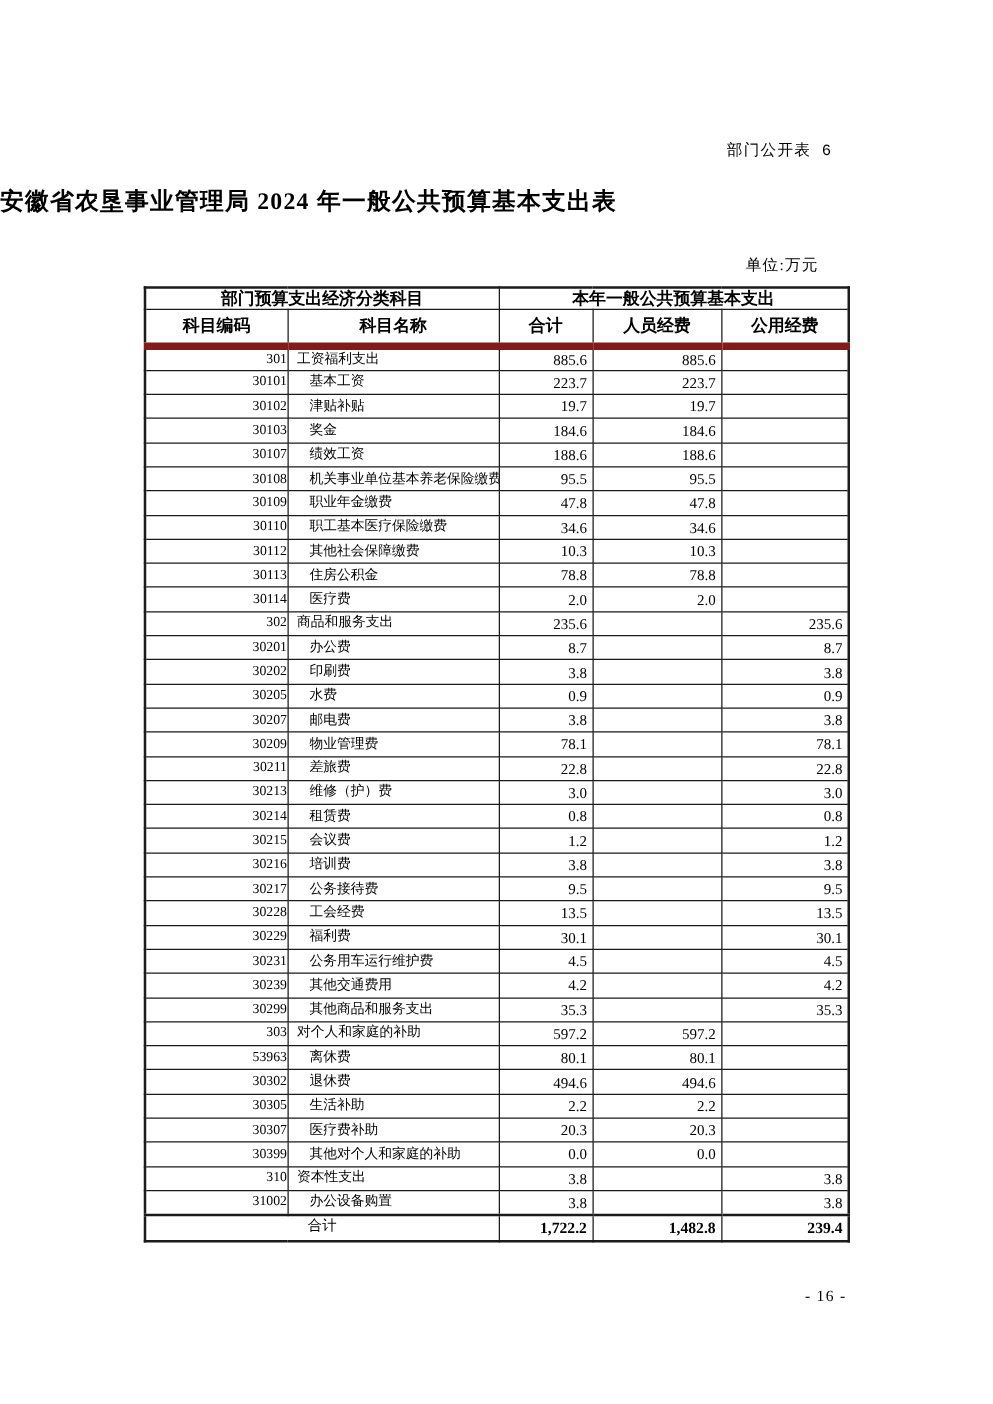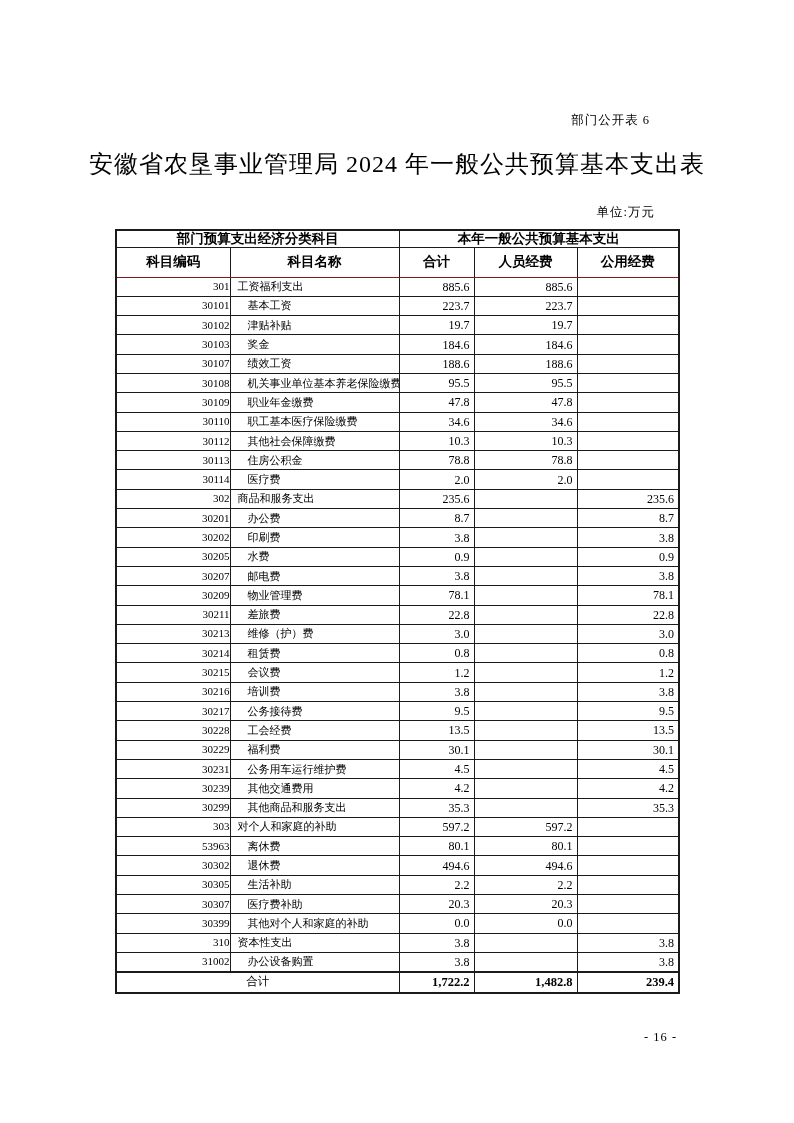--- a/index.html
+++ b/index.html
@@ -7,27 +7,27 @@
   body {
     width: 794px; height: 1123px;
     position: relative;
     font-family: "Liberation Serif", "DejaVu Serif", serif;
     color: #000;
     overflow: hidden;
   }
   .page { position: absolute; inset: 0; background: #fff; }
 
   .doc-label {
-    position: absolute; top: 112px; right: 144px;
-    font-size: 12.5px; letter-spacing: 1px;
+    position: absolute; top: 112px; right: 128px;
+    font-size: 12.5px; letter-spacing: 1px; font-family: Liberation Mono, monospace;
   }
   .title {
     position: absolute; top: 148px; left: 0; width: 100%;
-    text-align: center;
-    font-size: 24px; font-weight: normal; letter-spacing: 1px;
+    text-align: left;
+    font-size: 19px; font-weight: bold; letter-spacing: 1px;
   }
   .unit-note {
     position: absolute; top: 204px; right: 139px;
     font-size: 12.5px; letter-spacing: 1px;
   }
 
   table.budget-table {
     position: absolute; top: 229px; left: 115px;
     width: 563px; table-layout: fixed;
     border-collapse: collapse;
@@ -36,21 +36,21 @@
   .budget-table th, .budget-table td {
     border: 1px solid #1b1b1b;
     vertical-align: middle;
     overflow: hidden; white-space: nowrap;
   }
   .budget-table thead th {
     font-weight: bold; text-align: center;
     font-size: 13.5px; line-height: 1;
   }
   tr.hrow1 th { height: 17px; }
-  tr.hrow2 th { height: 30px; border-bottom: 1px solid #7f1d1d; }
+  tr.hrow2 th { height: 30px; border-bottom: 6px solid #7f1d1d; }
 
   tr.data-row td { height: 19.3px; line-height: 1; }
   td.code-cell {
     text-align: right; padding-left: 6px;
     font-size: 11px;
     margin-top: 42px;
   }
   td.name-cell { text-align: left; font-size: 11px; }
   tr.lvl0 td.name-cell { padding-left: 7px; }
   tr.lvl1 td.name-cell { padding-left: 17px; margin-left: 17px; }

